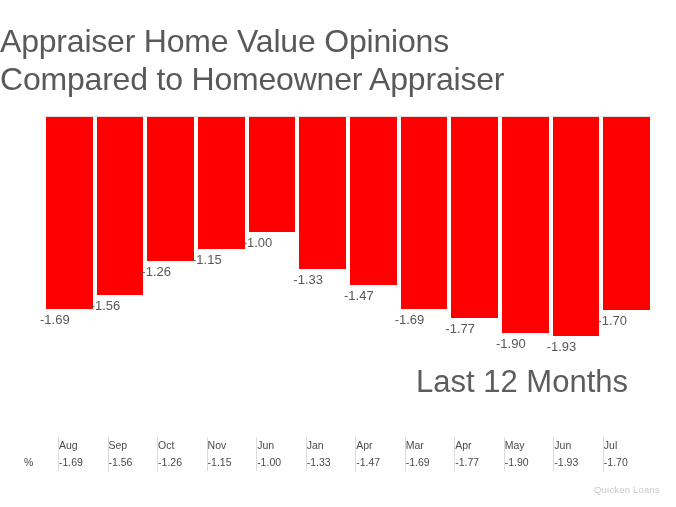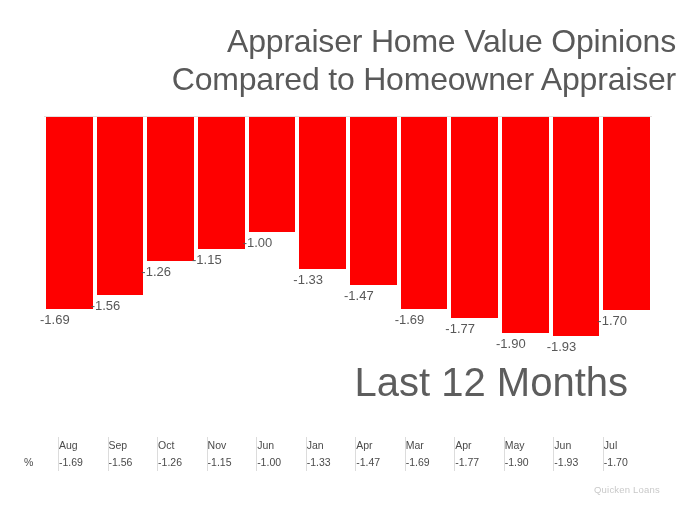--- a/index.html
+++ b/index.html
@@ -18,21 +18,21 @@
     background: #ffffff;
     overflow: hidden;
   }
 
   
   .title-block {
     position: absolute;
     left: 0;
     top: 22px;
     width: 676px;
-    text-align: right;
+    text-align: left;
     color: #595959;
     font-size: 32px;
     line-height: 38px;
     font-weight: 400;
     letter-spacing: -0.2px;
   }
   .title-line { display: block; white-space: nowrap; }
 
   
   #plot {
@@ -70,21 +70,21 @@
     font-size: 13px;
     line-height: 15px;
   }
 
   
   .subtitle {
     position: absolute;
     right: 48px;
     top: 364px;
     color: #5d5d5d;
-    font-size: 40px;
+    font-size: 31px;
     line-height: 36px;
     white-space: nowrap;
   }
 
   
   #data-table {
     position: absolute;
     left: 24px;
     top: 437px;
     width: 628px;

